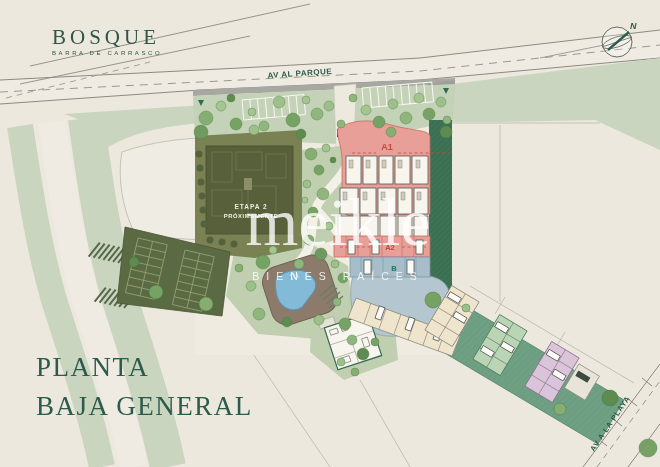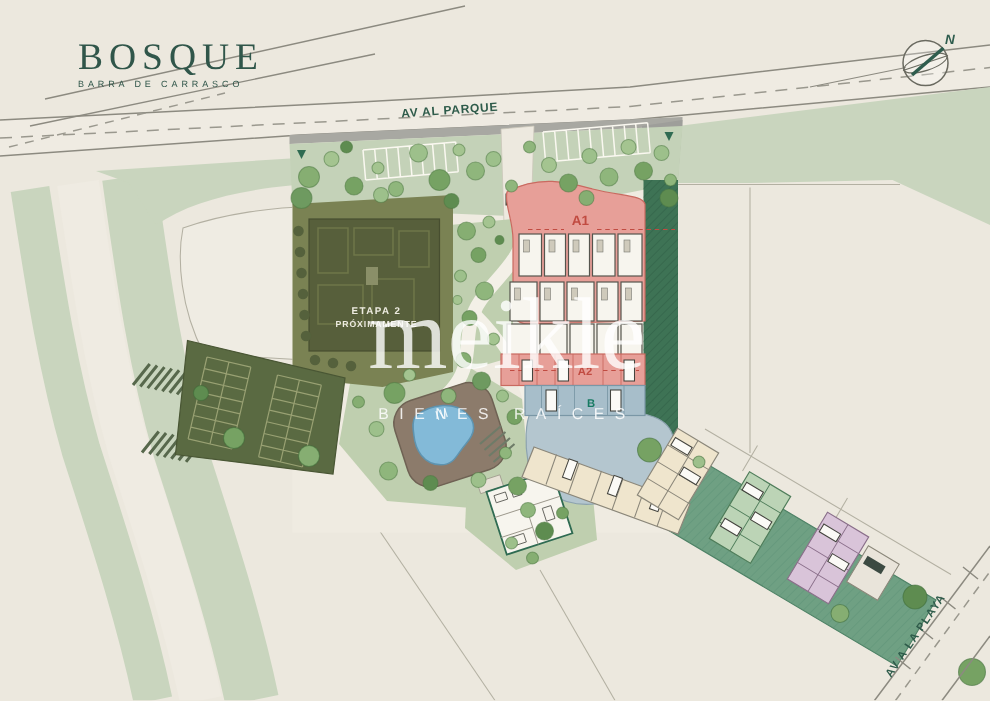--- a/index.html
+++ b/index.html
@@ -1,21 +1,21 @@
 <!DOCTYPE html>
 <html><head>
 <meta charset="utf-8">
 <style>
   html,body{margin:0;padding:0;background:#ECE8DE;}
   .stage{position:relative;width:660px;height:467px;background:#ECE8DE;overflow:hidden;
          font-family:"Liberation Sans",sans-serif;}
   .stage svg{position:absolute;left:0;top:0;}
   .logo{position:absolute;left:52px;top:26px;color:#30564A;z-index:5;}
   .logo .brand{font-size:12px;font-weight:bold;letter-spacing:3px;}
-  .logo .name{font-family:"Liberation Serif",serif;font-size:25px;letter-spacing:4px;line-height:1.05;}
+  .logo .name{font-family:"Liberation Serif",serif;font-size:21px;letter-spacing:4px;line-height:1.05;}
   .logo .tagline{font-size:6px;letter-spacing:2.6px;margin-top:2px;}
   .plan-title{position:absolute;left:36px;top:348px;z-index:5;color:#2C5B4C;
               font-family:"Liberation Serif",serif;font-size:27px;letter-spacing:1.5px;line-height:1.45;}
   .watermark{position:absolute;left:228px;top:188px;width:220px;text-align:center;z-index:6;pointer-events:none;}
   .watermark .wm-brand{font-family:"Liberation Serif",serif;font-weight:normal;font-size:68px;
                        color:rgba(255,255,255,0.8);line-height:1;}
   .watermark .wm-tagline{font-size:10.5px;letter-spacing:7px;color:rgba(255,255,255,0.85);margin-top:14px;}
   text{font-family:"Liberation Sans",sans-serif;}
 </style>
 </head>
@@ -371,14 +371,18 @@
   <div class="logo">
     <div class="name">BOSQUE</div>
     <div class="tagline">BARRA DE CARRASCO</div>
   </div>
 
   <div class="watermark">
     <div class="wm-brand">meikle</div>
     <div class="wm-tagline">BIENES RAÍCES</div>
   </div>
 
+  <div class="plan-title">
+    <div>PLANTA</div>
+    <div>BAJA GENERAL</div>
+  </div>
 
 </div>
 
 </body></html>

